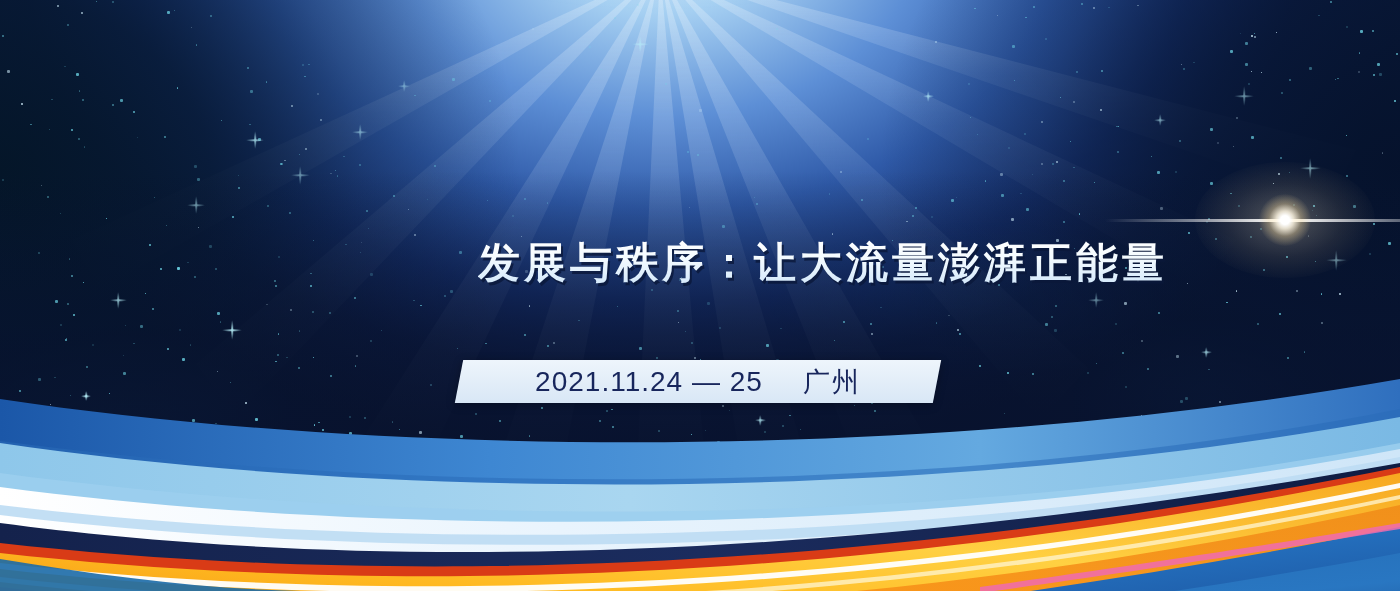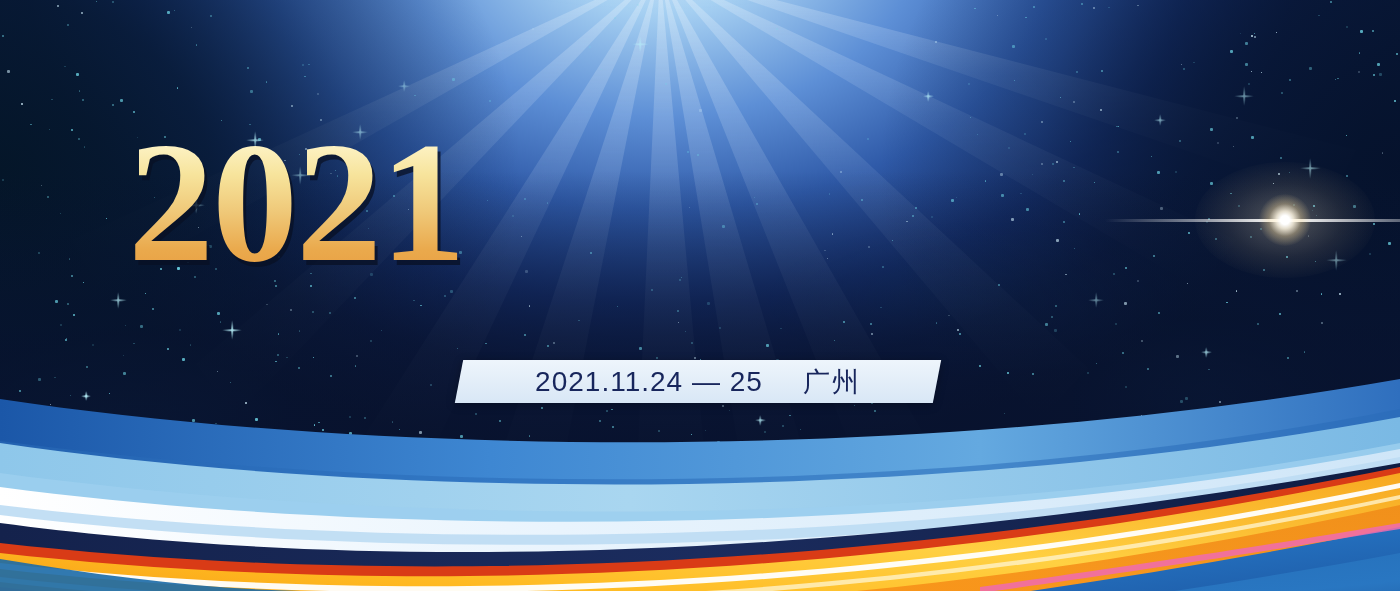--- a/index.html
+++ b/index.html
@@ -686,21 +686,21 @@
       <div class="sparkle" style="left: 922.5px; top: 90.5px; width: 11px; height: 11px; opacity: 0.71;"></div>
     </div>
 
   <div class="flare">
     <div class="glow"></div>
     <div class="streak"></div>
     <div class="core"></div>
   </div>
 
   <div class="headline">
-    <div class="year">2021</div>
+    <div class="subtitle-cn">发展与秩序：让大流量澎湃正能量</div>
   </div>
 
   <div class="datebar">
     <div class="datebar-inner">
       <span class="date-text">2021.11.24 — 25</span>
       <span class="city-text">广州</span>
     </div>
   </div>
 
   <svg class="waves" viewBox="0 0 1400 300" preserveAspectRatio="none">

